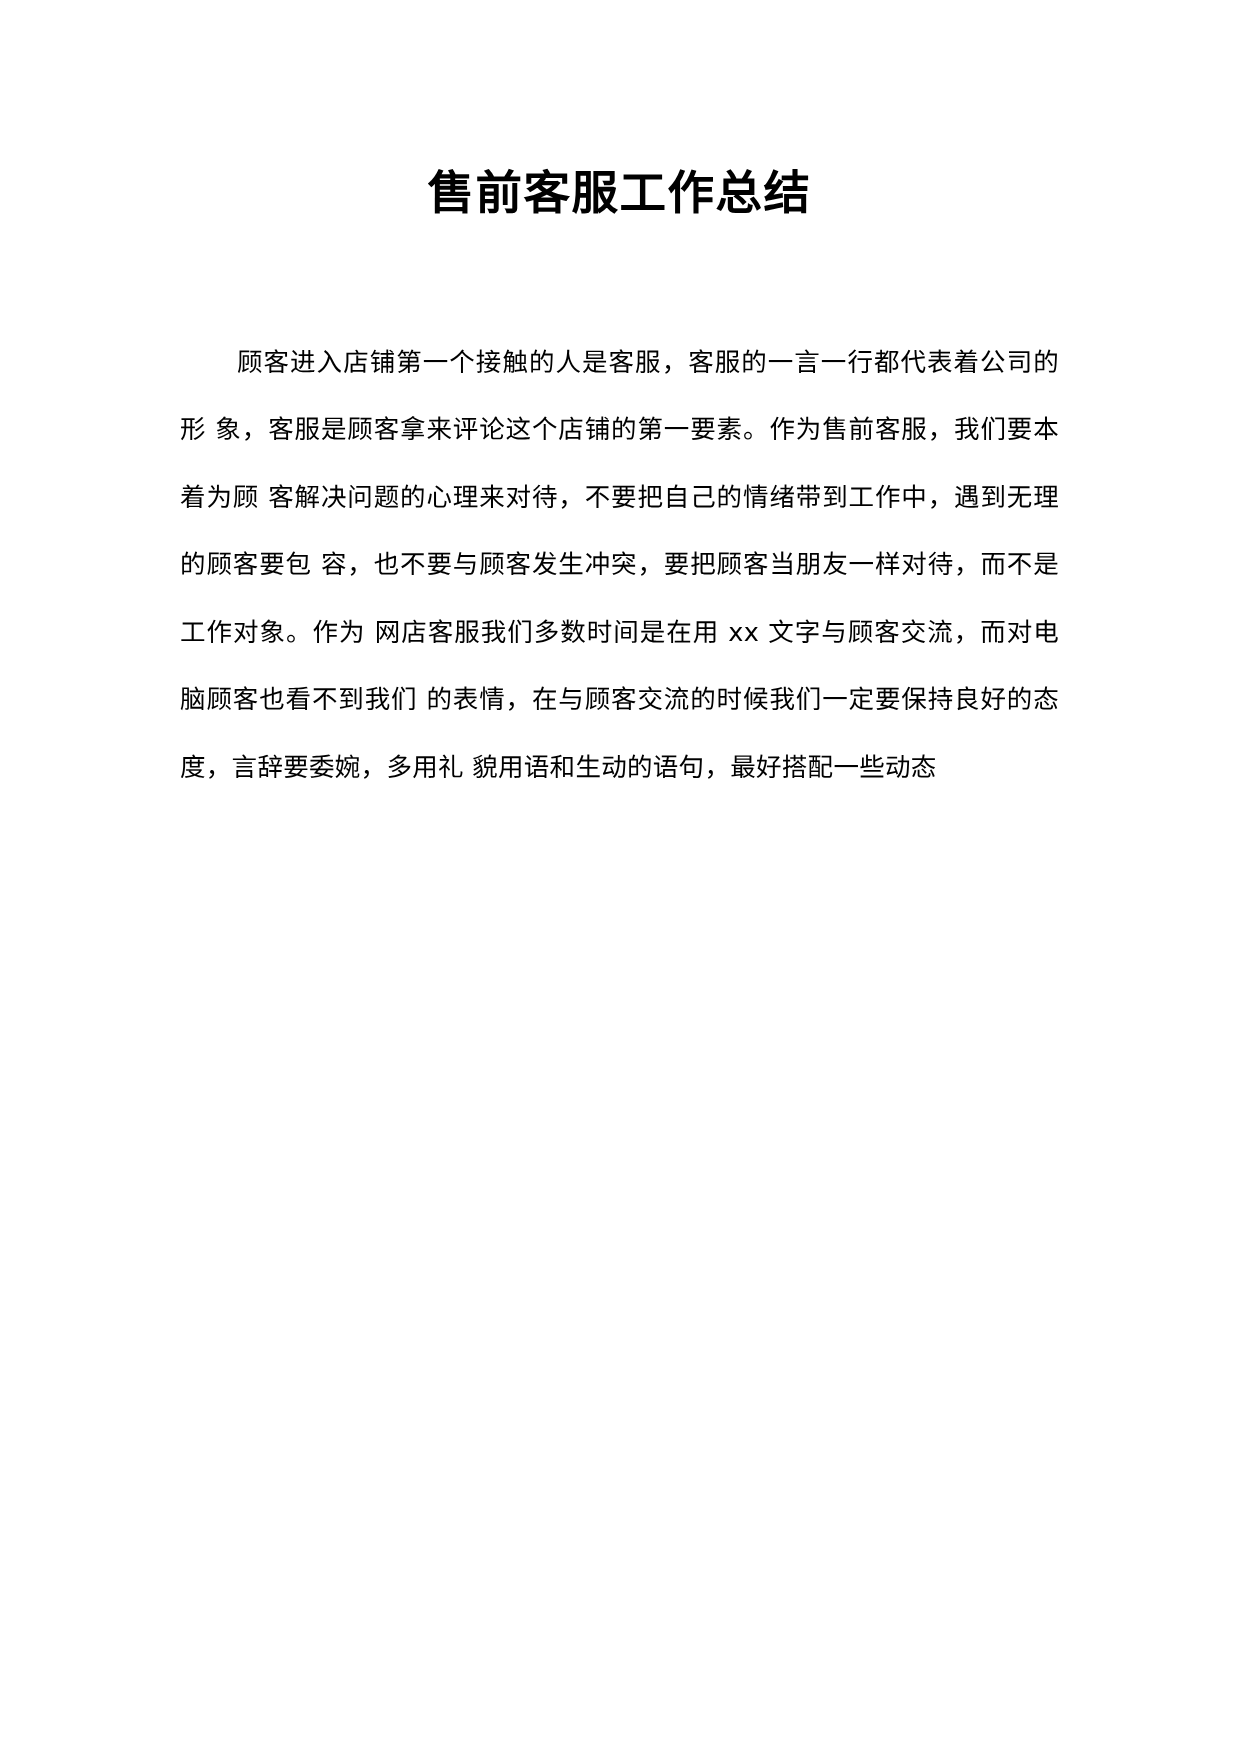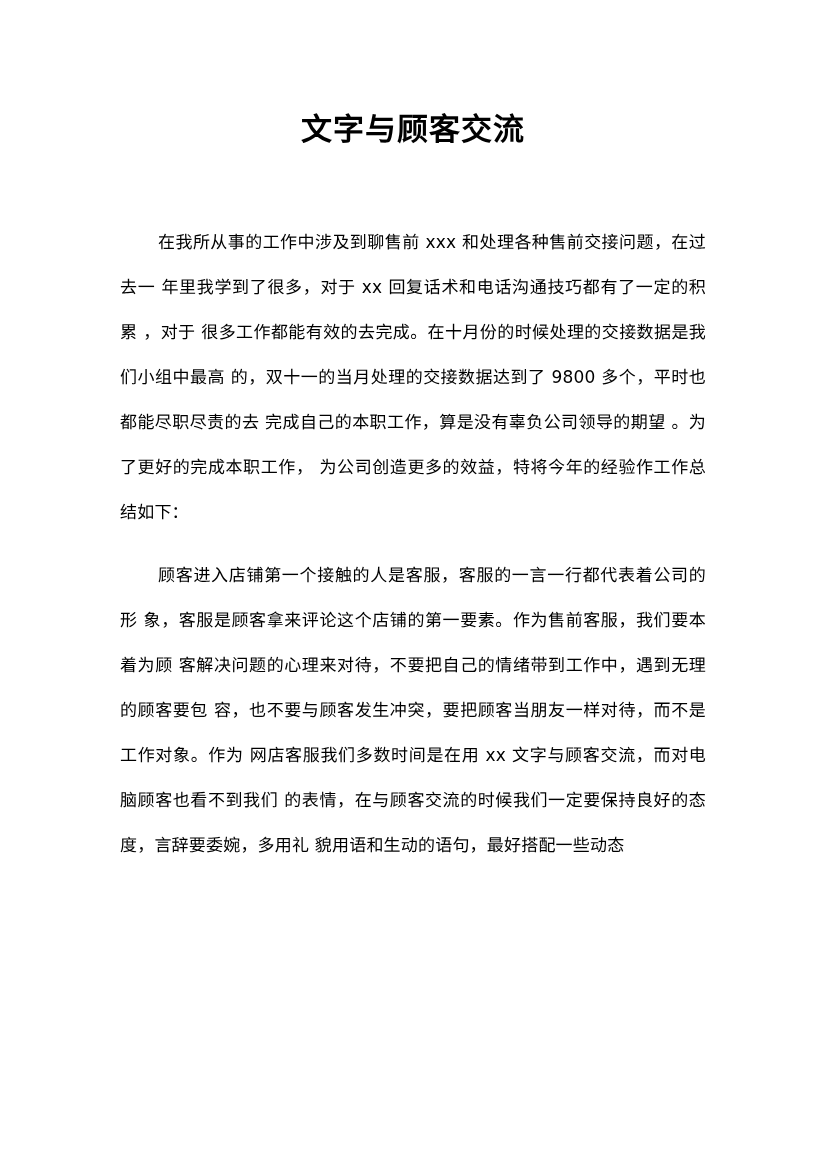--- a/index.html
+++ b/index.html
@@ -66,25 +66,24 @@
 
   .para:last-child {
     margin-bottom: 0;
   }
 </style>
 </head>
 <body>
 
 <div class="page">
 
-  <h1 class="doc-title">文字与顾客交流</h1>
+  <h1 class="doc-title">售前客服工作总结</h1>
 
   <div class="body-block">
 
 
-    <p class="para indent">在我所从事的工作中涉及到聊售前 xxx 和处理各种售前交接问题，在过去一 年里我学到了很多，对于 xx 回复话术和电话沟通技巧都有了一定的积累 ，对于 很多工作都能有效的去完成。在十月份的时候处理的交接数据是我们小组中最高 的，双十一的当月处理的交接数据达到了 9800 多个，平时也都能尽职尽责的去 完成自己的本职工作，算是没有辜负公司领导的期望 。为了更好的完成本职工作， 为公司创造更多的效益，特将今年的经验作工作总结如下：</p>
 
 
     <p class="para indent">顾客进入店铺第一个接触的人是客服，客服的一言一行都代表着公司的形 象，客服是顾客拿来评论这个店铺的第一要素。作为售前客服，我们要本着为顾 客解决问题的心理来对待，不要把自己的情绪带到工作中，遇到无理的顾客要包 容，也不要与顾客发生冲突，要把顾客当朋友一样对待，而不是工作对象。作为 网店客服我们多数时间是在用 xx 文字与顾客交流，而对电脑顾客也看不到我们 的表情，在与顾客交流的时候我们一定要保持良好的态度，言辞要委婉，多用礼 貌用语和生动的语句，最好搭配一些动态</p>
 
   </div>
 
 </div>
 
 </body></html>

